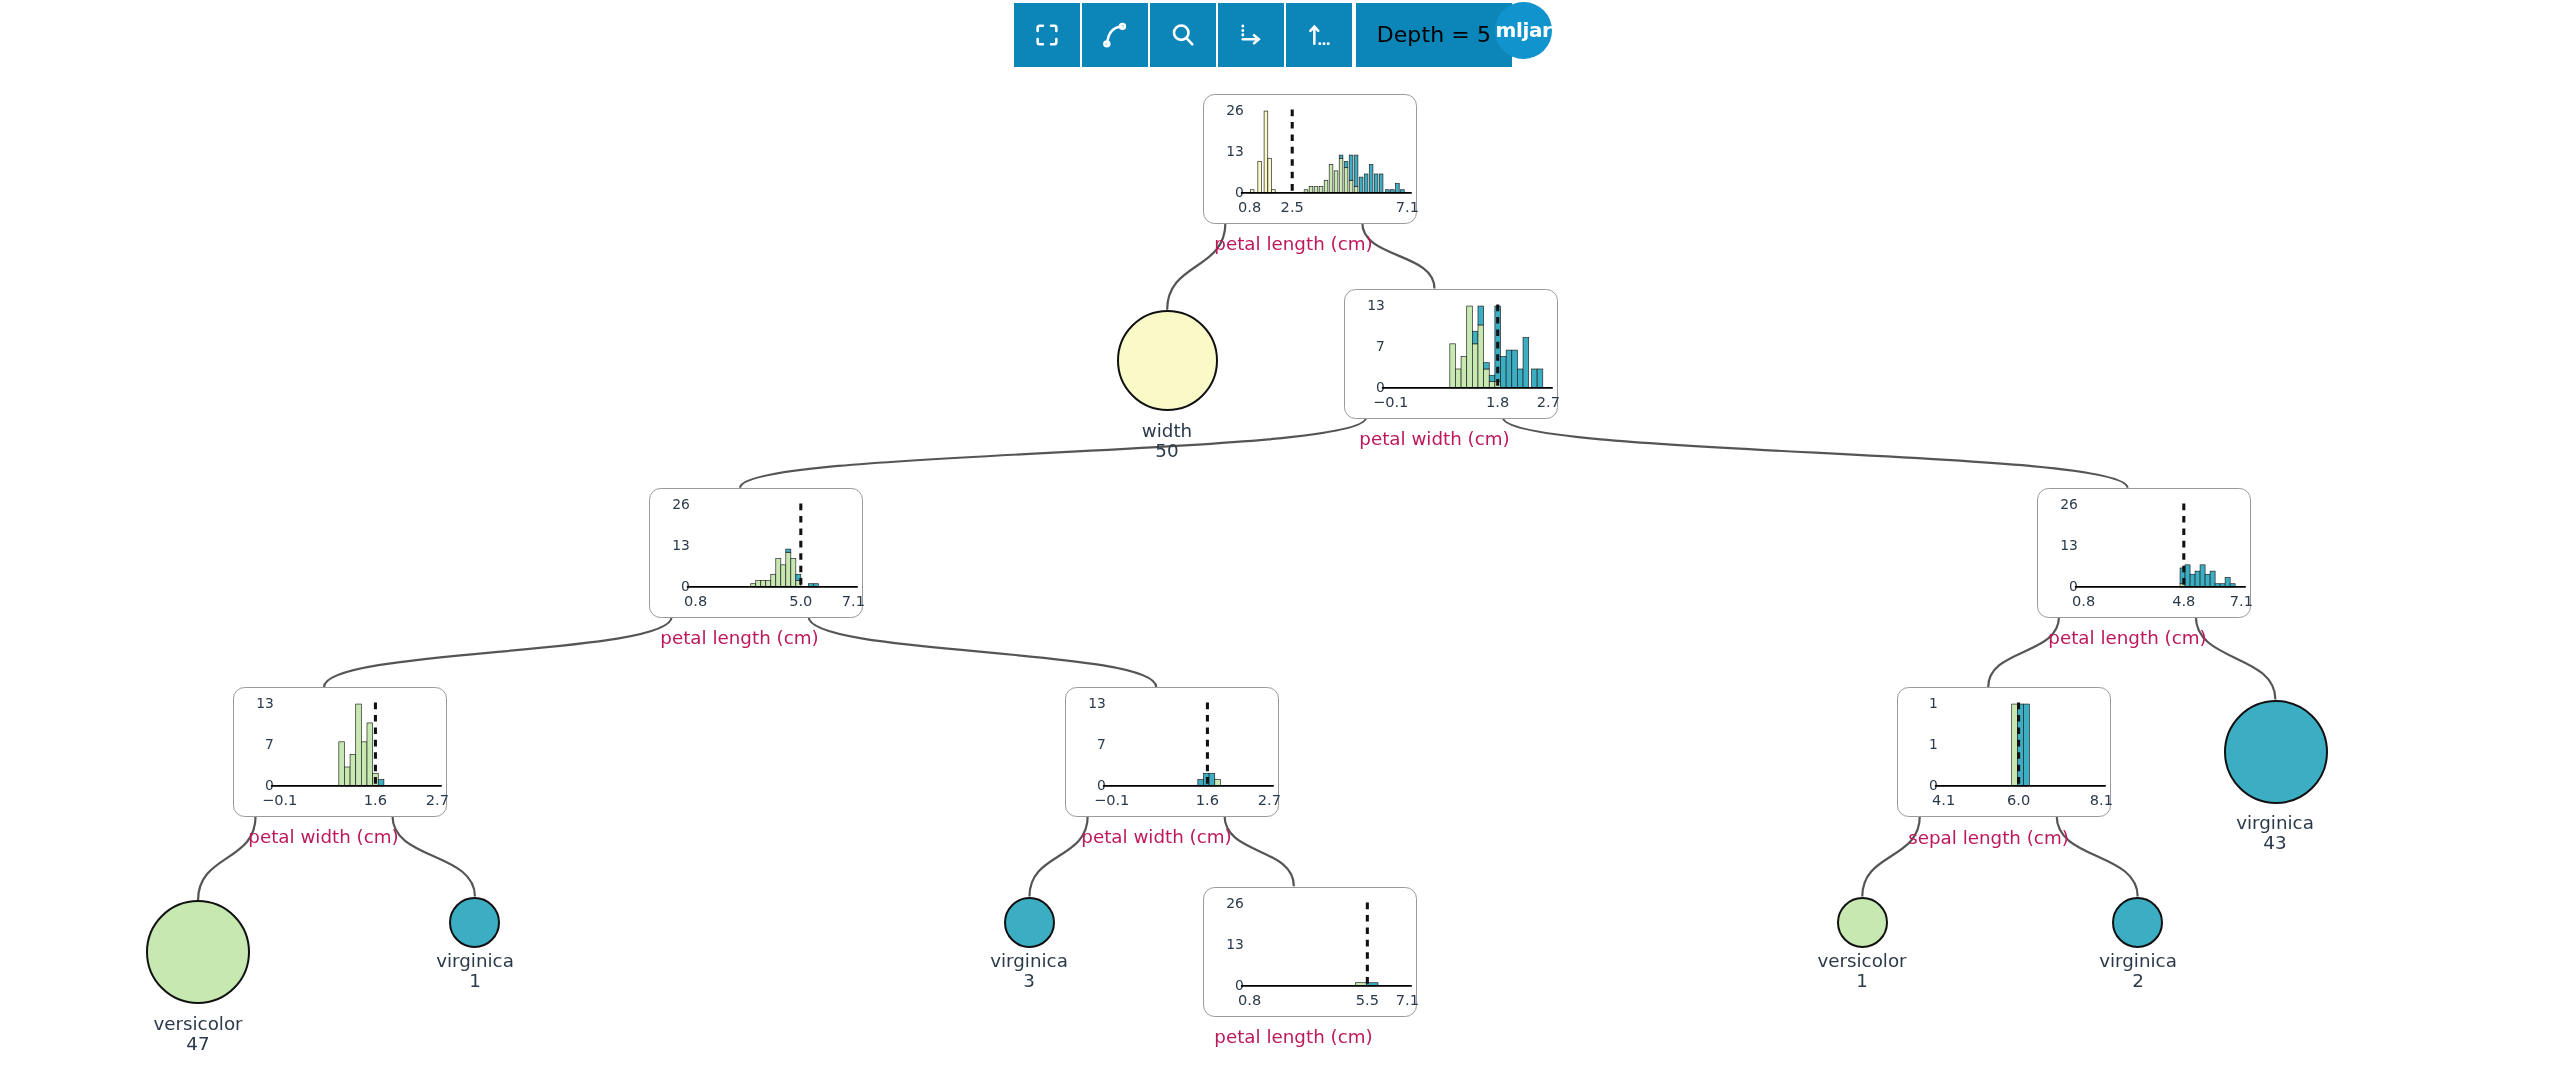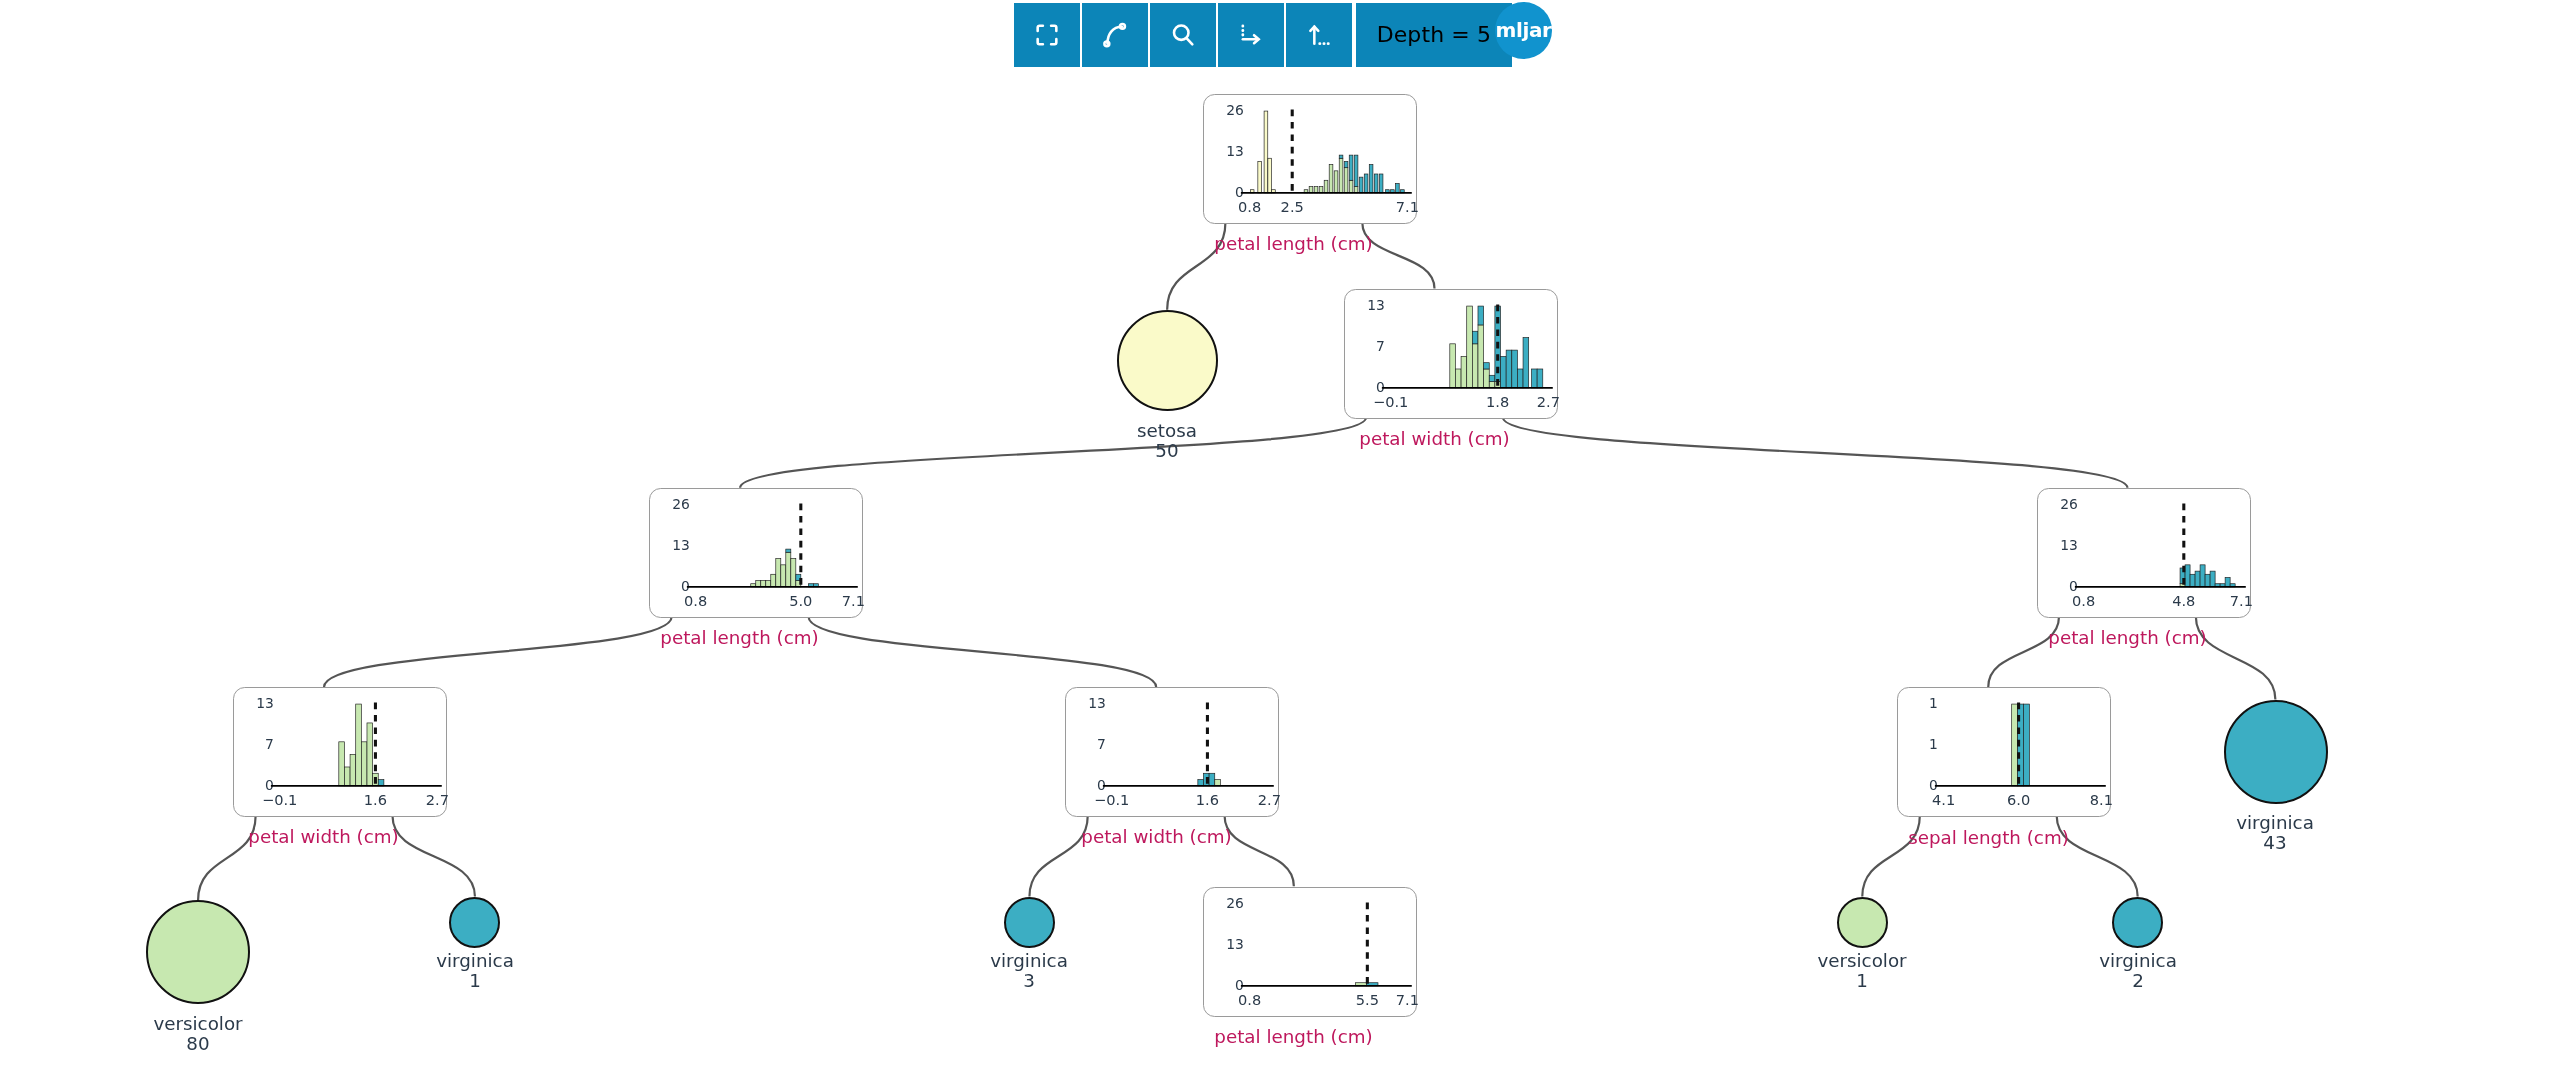--- a/index.html
+++ b/index.html
@@ -149,21 +149,21 @@
         <line x1="208.57142857142858" x2="208.57142857142858" y1="20" y2="134" stroke="#111111" stroke-width="4.2" stroke-dasharray="9,8"></line>
         <line x1="50" x2="284" y1="134" y2="134" stroke="#000000" stroke-width="2.4"></line>
         <text x="62" y="160" text-anchor="middle" font-size="20" fill="#2b3a4a" font-family="&quot;DejaVu Sans&quot;,&quot;Liberation Sans&quot;,sans-serif">−0.1</text>
         <text x="208.57142857142858" y="160" text-anchor="middle" font-size="20" fill="#2b3a4a" font-family="&quot;DejaVu Sans&quot;,&quot;Liberation Sans&quot;,sans-serif">1.8</text>
         <text x="278" y="160" text-anchor="middle" font-size="20" fill="#2b3a4a" font-family="&quot;DejaVu Sans&quot;,&quot;Liberation Sans&quot;,sans-serif">2.7</text>
       </svg>
     </div>
     <div class="feat-label" style="left: 1288px; top: 428px; width: 293px;">petal width (cm)</div>
     <div class="leaf">
       <div class="leaf-circle" style="left: 1117px; top: 310px; width: 101px; height: 101px; background: rgb(250, 250, 201);"></div>
-      <div class="leaf-label" style="left: 1050px; top: 421px; width: 234px;"><span>setosa</span><span class="cnt">50</span></div>
+      <div class="leaf-label" style="left: 1050px; top: 421px; width: 234px;"><span>width</span><span class="cnt">50</span></div>
     </div>
     <div class="hist-box" style="left: 633px; top: 488px; width: 214px; height: 130px;">
       <svg class="hist-svg" width="214" height="130" viewBox="0 0 292 178">
         <text x="54" y="28" text-anchor="end" font-size="19" fill="#2b3a4a" font-family="&quot;DejaVu Sans&quot;,&quot;Liberation Sans&quot;,sans-serif">26</text>
         <text x="54" y="84" text-anchor="end" font-size="19" fill="#2b3a4a" font-family="&quot;DejaVu Sans&quot;,&quot;Liberation Sans&quot;,sans-serif">13</text>
         <text x="54" y="140" text-anchor="end" font-size="19" fill="#2b3a4a" font-family="&quot;DejaVu Sans&quot;,&quot;Liberation Sans&quot;,sans-serif">0</text>
         <rect x="137.42857142857142" y="129.69230769230768" width="6.857142857142833" height="4.307692307692321" fill="#C7E8B0" stroke="#1d1d1d" stroke-width="0.9"></rect>
         <rect x="144.2857142857143" y="125.38461538461539" width="6.857142857142833" height="8.615384615384613" fill="#C7E8B0" stroke="#1d1d1d" stroke-width="0.9"></rect>
         <rect x="151.14285714285717" y="125.38461538461539" width="6.857142857142833" height="8.615384615384613" fill="#C7E8B0" stroke="#1d1d1d" stroke-width="0.9"></rect>
         <rect x="158.00000000000003" y="125.38461538461539" width="6.857142857142833" height="8.615384615384613" fill="#C7E8B0" stroke="#1d1d1d" stroke-width="0.9"></rect>
@@ -263,21 +263,21 @@
         <text x="278" y="160" text-anchor="middle" font-size="20" fill="#2b3a4a" font-family="&quot;DejaVu Sans&quot;,&quot;Liberation Sans&quot;,sans-serif">8.1</text>
       </svg>
     </div>
     <div class="feat-label" style="left: 1842px; top: 827px; width: 293px;">sepal length (cm)</div>
     <div class="leaf">
       <div class="leaf-circle" style="left: 2224px; top: 700px; width: 104px; height: 104px; background: rgb(60, 174, 195);"></div>
       <div class="leaf-label" style="left: 2158px; top: 813px; width: 234px;"><span>virginica</span><span class="cnt">43</span></div>
     </div>
     <div class="leaf">
       <div class="leaf-circle" style="left: 146px; top: 900px; width: 104px; height: 104px; background: rgb(199, 232, 176);"></div>
-      <div class="leaf-label" style="left: 81px; top: 1014px; width: 234px;"><span>versicolor</span><span class="cnt">80</span></div>
+      <div class="leaf-label" style="left: 81px; top: 1014px; width: 234px;"><span>versicolor</span><span class="cnt">47</span></div>
     </div>
     <div class="leaf">
       <div class="leaf-circle" style="left: 449px; top: 897px; width: 51px; height: 51px; background: rgb(60, 174, 195);"></div>
       <div class="leaf-label" style="left: 358px; top: 951px; width: 234px;"><span>virginica</span><span class="cnt">1</span></div>
     </div>
     <div class="leaf">
       <div class="leaf-circle" style="left: 1004px; top: 897px; width: 51px; height: 51px; background: rgb(60, 174, 195);"></div>
       <div class="leaf-label" style="left: 912px; top: 951px; width: 234px;"><span>virginica</span><span class="cnt">3</span></div>
     </div>
     <div class="hist-box" style="left: 1187px; top: 887px; width: 214px; height: 130px;">

